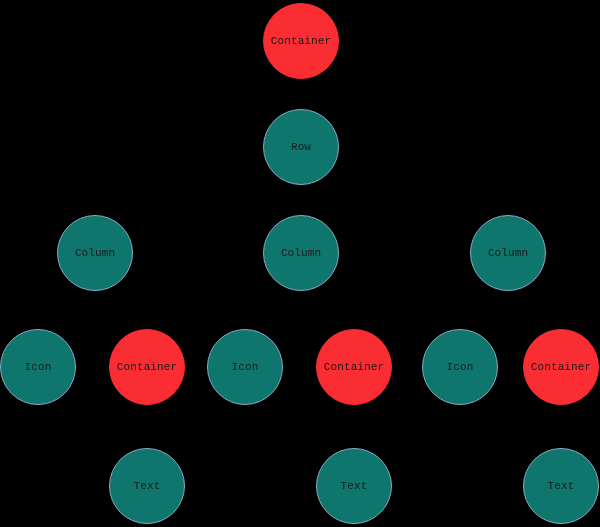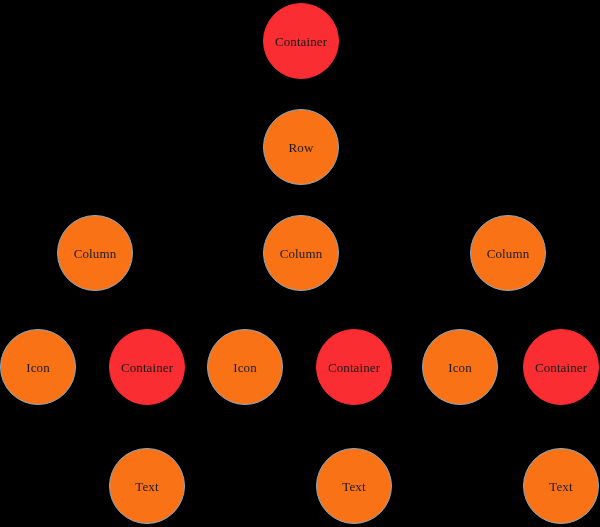--- a/index.html
+++ b/index.html
@@ -19,29 +19,29 @@
     position: absolute;
     box-sizing: border-box;
     border-radius: 50%;
     display: flex;
     align-items: center;
     justify-content: center;
     text-align: center;
     line-height: 1;
   }
   .node-label {
-    font-family: Liberation Serif, serif;
-    font-size: 13px;
+    font-family: Liberation Mono, monospace;
+    font-size: 11px;
     color: #1a1a1a;
     letter-spacing: 0.1px;
     white-space: nowrap;
     pointer-events: none;
   }
   .node.blue {
-    background: #f97316;
+    background: #0f766e;
     border: 1px solid #8aa9c4;
   }
   .node.red {
     background: #f92d32;
     border: 1px solid #f92d32;
   }
   .edge-layer {
     position: absolute;
     left: 0;
     top: 0;

